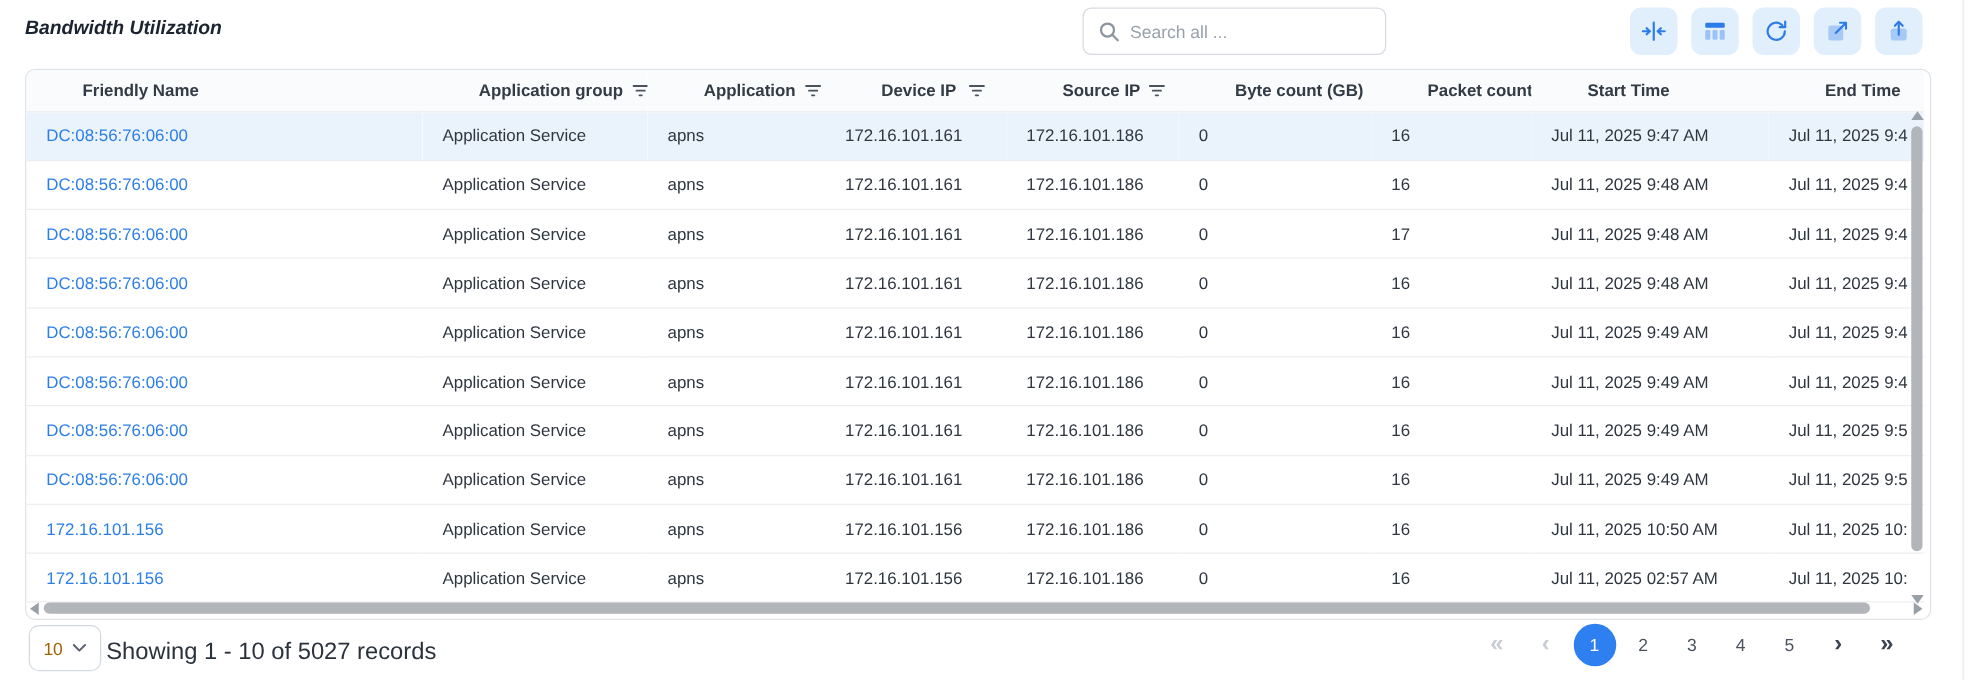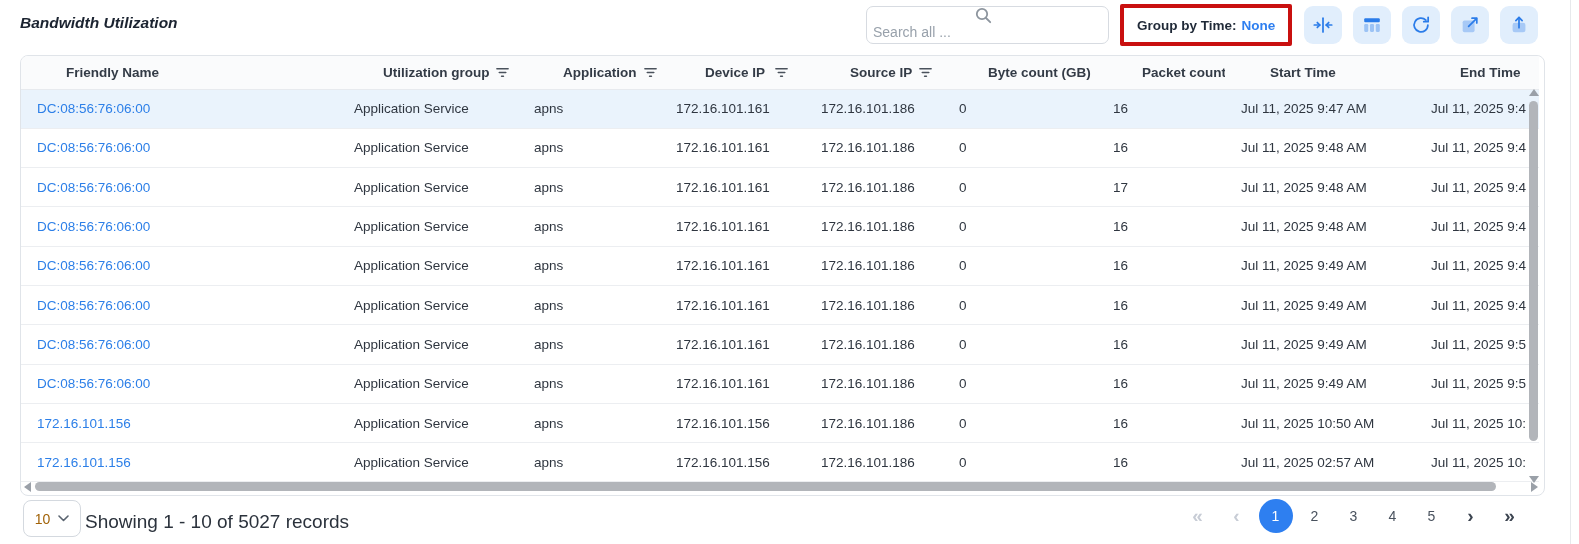--- a/index.html
+++ b/index.html
@@ -10,21 +10,21 @@
     --scroll-thumb:#b2b5ba; --scroll-arrow:#9aa0a8; --disabled:#c7ccd5;
   }
   *{box-sizing:border-box; margin:0; padding:0;}
   body{font-family:"Liberation Sans","DejaVu Sans",sans-serif; background:#fff;}
   .stage{position:relative; width:1579px; height:544px; background:#fff; overflow:hidden;}
 
   .page-title{position:absolute; left:20px; top:14px; font-size:15.5px; font-weight:700; color:#1b2330;font-style:italic;}
 
   
   .search-box{position:absolute; left:866px; top:6px; width:243px; height:38px;
-    border:1px solid #d7dbe1; border-radius:7px; background:#fff; display:flex; align-items:center; padding:0 6px;flex-direction:column;}
+    border:1px solid #d7dbe1; border-radius:7px; background:#fff; display:flex; align-items:center; padding:0 12px;}
   .search-box svg{flex:0 0 auto; margin-right:8px;}
   .search-box input{border:none; outline:none; width:100%; font-size:14px; color:#2f3640;
     font-family:"Liberation Sans","DejaVu Sans",sans-serif; background:transparent;}
   .search-box input::placeholder{color:var(--muted);}
 
   .groupby-annotation{position:absolute; left:1120px; top:4px; height:42px;
     border:4px solid var(--annotation-red); border-radius:2px; background:#fff;
     display:flex; align-items:center;}
   .groupby-btn{padding:0 13px; height:100%; display:flex; align-items:center; gap:5px;
     font-size:13.5px; font-weight:700; color:#1f2937; background:#fff; border:none; cursor:pointer;
@@ -82,26 +82,20 @@
   <div class="page-title">Bandwidth Utilization</div>
 
   <div class="search-box">
     <svg width="17" height="17" viewBox="0 0 17 17">
       <circle cx="7" cy="7" r="5.2" fill="none" stroke="#8d959e" stroke-width="1.8"></circle>
       <line x1="11" y1="11" x2="15.2" y2="15.2" stroke="#8d959e" stroke-width="1.8" stroke-linecap="round"></line>
     </svg>
     <input type="text" placeholder="Search all ..." style="">
   </div>
 
-  <div class="groupby-annotation">
-    <button class="groupby-btn">
-      <span>Group by Time:</span>
-      <span class="gb-value">None</span>
-    </button>
-  </div>
 
   <button class="icon-btn" style="left:1304px;">
     <svg width="22" height="22" viewBox="0 0 24 24" fill="none" stroke="#2b7ce9" stroke-width="1.9" stroke-linecap="round" stroke-linejoin="round">
       <line x1="12" y1="4.5" x2="12" y2="19.5"></line>
       <line x1="2.5" y1="12" x2="8.5" y2="12"></line>
         <polyline points="5.8,9.3 8.5,12 5.8,14.7"></polyline>
       <line x1="21.5" y1="12" x2="15.5" y2="12"></line>
         <polyline points="18.2,9.3 15.5,12 18.2,14.7"></polyline>
     </svg>
   </button>
@@ -149,21 +143,21 @@
       </colgroup>
       <thead>
         <tr>
           <th>
               <div class="th-inner">
                 <span>Friendly Name</span>
               </div>
             </th>
           <th>
               <div class="th-inner">
-                <span>Utilization group</span>
+                <span>Application group</span>
             <svg class="filter-icon" width="15" height="15" viewBox="0 0 16 16" stroke="#4a525c" stroke-width="1.6" stroke-linecap="round">
                   <line x1="2" y1="4" x2="14" y2="4"></line>
                   <line x1="4.5" y1="8" x2="11.5" y2="8"></line>
                   <line x1="7" y1="12" x2="9" y2="12"></line>
                 </svg>
               </div>
             </th>
           <th>
               <div class="th-inner">
                 <span>Application</span>

